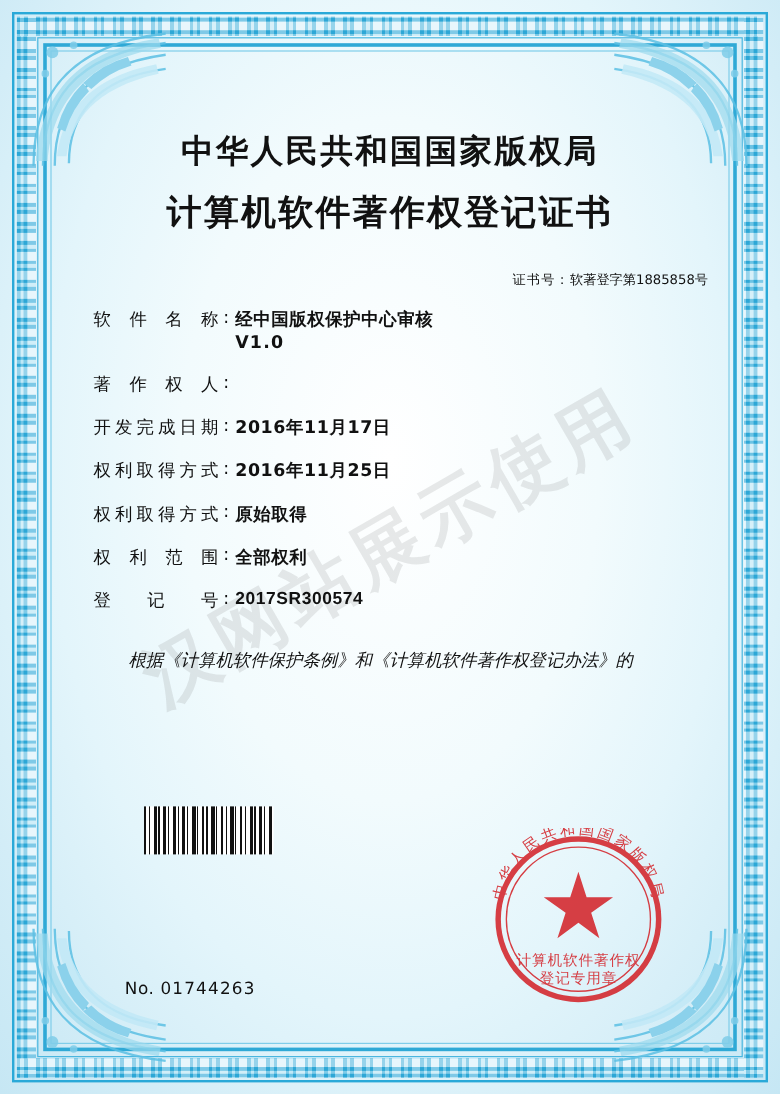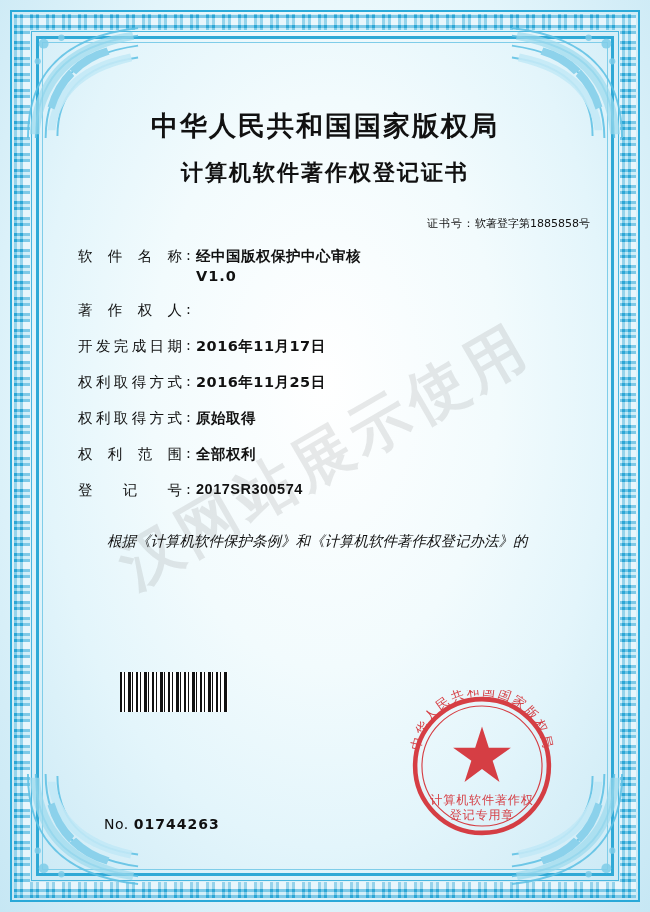--- a/index.html
+++ b/index.html
@@ -116,21 +116,21 @@
     text-align: center;
     font-size: 27px;
     font-weight: bold;
     letter-spacing: 2px;
     color: #111;
     margin-top: 48px;
     font-family: "DejaVu Sans", sans-serif;
   }
   .title-sub {
     text-align: center;
-    font-size: 22px;
+    font-size: 29px;
     font-weight: bold;
     letter-spacing: 2px;
     color: #111;
     margin-top: 14px;
     font-family: "DejaVu Sans", sans-serif;
   }
 
   .cert-no-row {
     margin-top: 28px;
     text-align: right;
@@ -233,21 +233,21 @@
     align-items: baseline;
     z-index: 8;
     font-size: 14px;
     color: #111;
     font-family: "DejaVu Sans", sans-serif;
   }
   .footer .no {
     padding-left: 52px;
     letter-spacing: .5px;
   }
-  .footer .no .num { letter-spacing: 1px; font-weight: bold; }
+  .footer .no .num { letter-spacing: 1px; }
   .footer .date {
     padding-right: 44px;
     letter-spacing: .5px;
   }
 </style>
 </head>
 <body>
 
 <div id="certificate">
 

